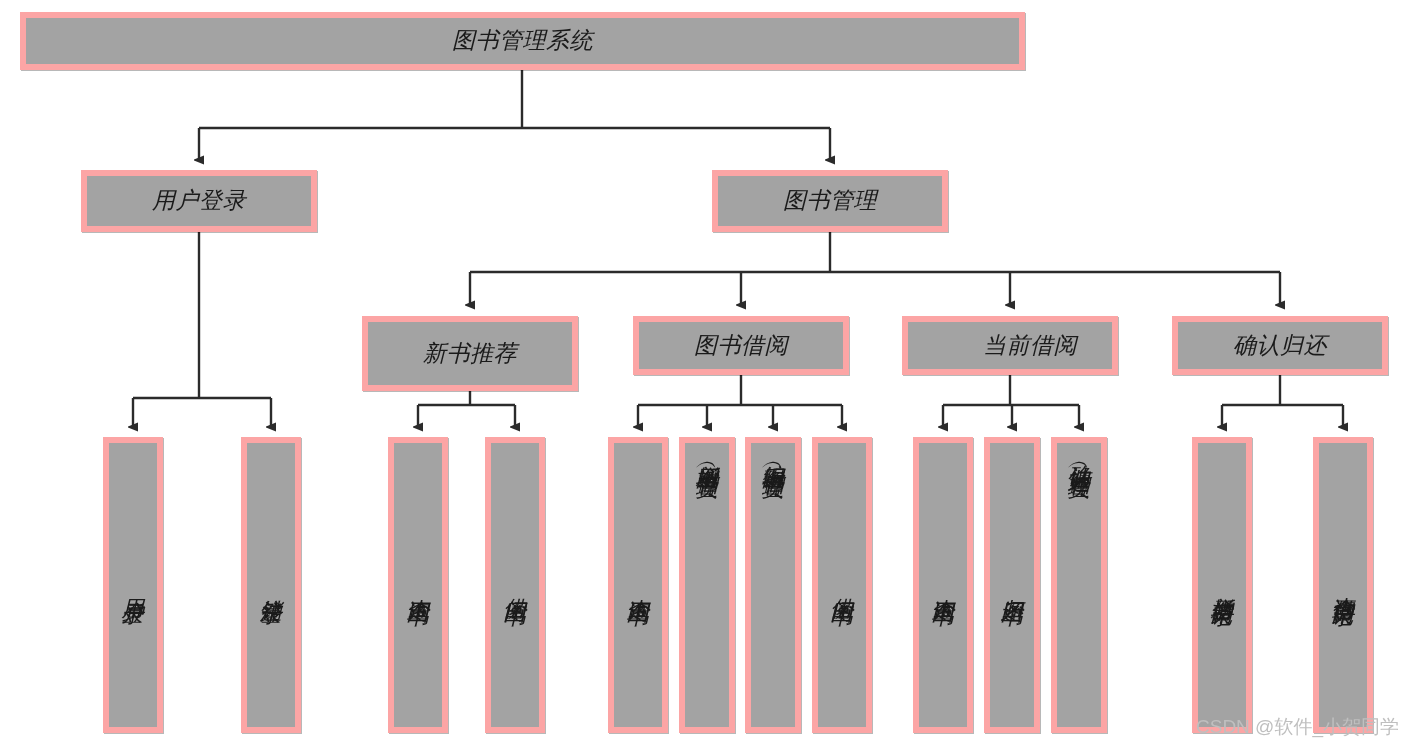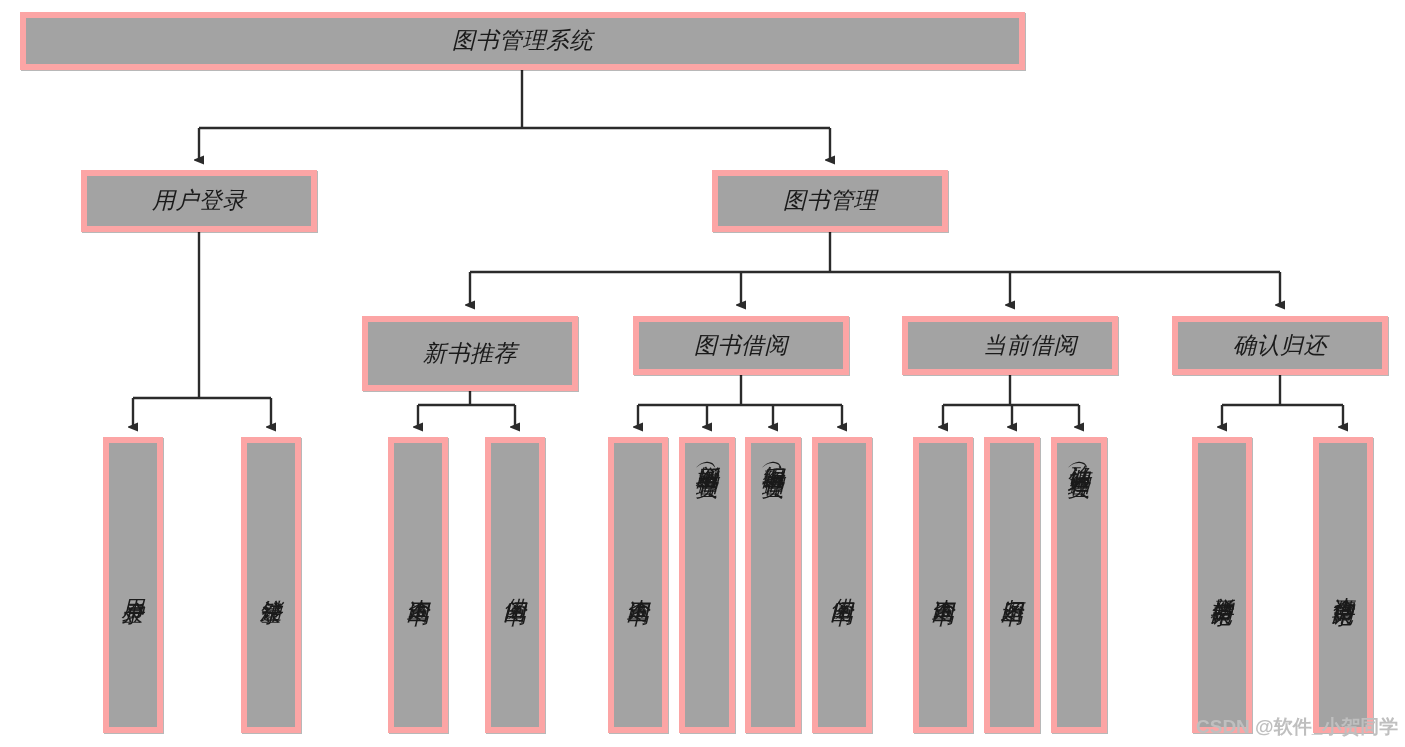--- a/index.html
+++ b/index.html
@@ -68,21 +68,20 @@
   .node.vert.topalign {
     align-items: flex-start;
     padding-top: 4px;
   }
   .watermark {
     position: absolute;
     font-size: 19px;
     color: #bfbfbf;
     white-space: nowrap;
     user-select: none;
-    font-weight: bold;
   }
 </style>
 </head>
 <body>
 
 <div id="canvas" style="background: rgb(255, 255, 255);">
 
   <svg id="edges" viewBox="0 0 1405 747">
     <defs>
       <marker id="arrow" markerWidth="10" markerHeight="10" refX="4.6" refY="5" orient="auto" markerUnits="userSpaceOnUse">

